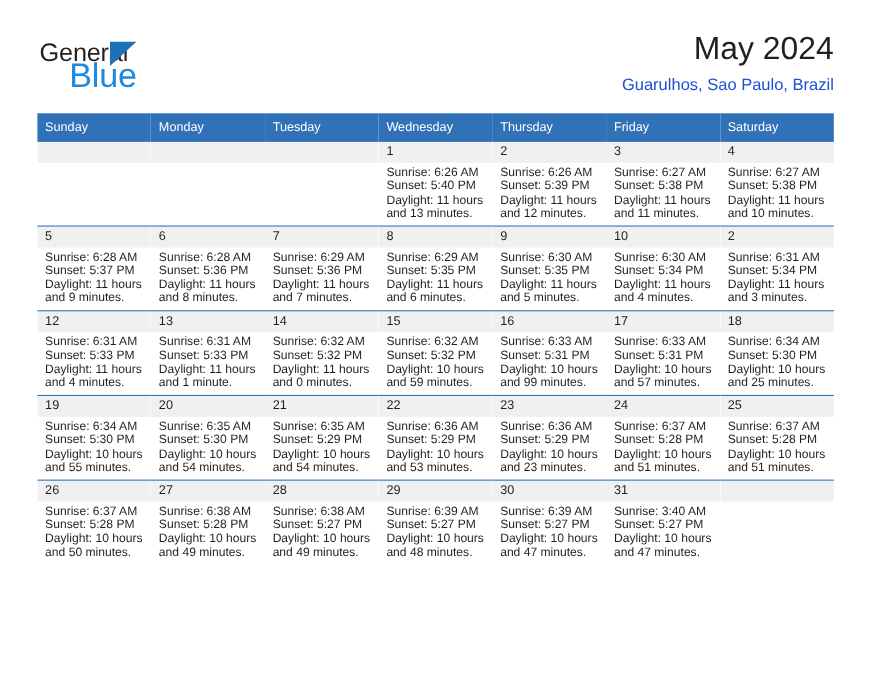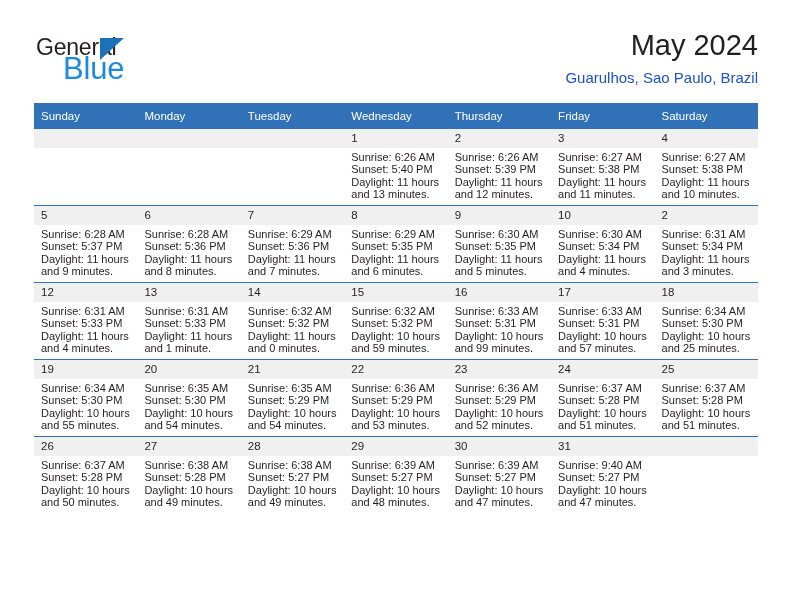--- a/index.html
+++ b/index.html
@@ -383,21 +383,21 @@
               <div>Daylight: 10 hours</div>
               <div>and 53 minutes.</div>
             </div>
           </td>
           <td>
             <div class="daynum">23</div>
             <div class="details">
               <div>Sunrise: 6:36 AM</div>
               <div>Sunset: 5:29 PM</div>
               <div>Daylight: 10 hours</div>
-              <div>and 52 minutes.</div>
+              <div>and 23 minutes.</div>
             </div>
           </td>
           <td>
             <div class="daynum">24</div>
             <div class="details">
               <div>Sunrise: 6:37 AM</div>
               <div>Sunset: 5:28 PM</div>
               <div>Daylight: 10 hours</div>
               <div>and 51 minutes.</div>
             </div>
@@ -454,21 +454,21 @@
             <div class="details">
               <div>Sunrise: 6:39 AM</div>
               <div>Sunset: 5:27 PM</div>
               <div>Daylight: 10 hours</div>
               <div>and 47 minutes.</div>
             </div>
           </td>
           <td>
             <div class="daynum">31</div>
             <div class="details">
-              <div>Sunrise: 9:40 AM</div>
+              <div>Sunrise: 3:40 AM</div>
               <div>Sunset: 5:27 PM</div>
               <div>Daylight: 10 hours</div>
               <div>and 47 minutes.</div>
             </div>
           </td>
           <td class="cell-blank">
             <div class="daynum empty"></div>
           </td>
         </tr>
       </tbody>

